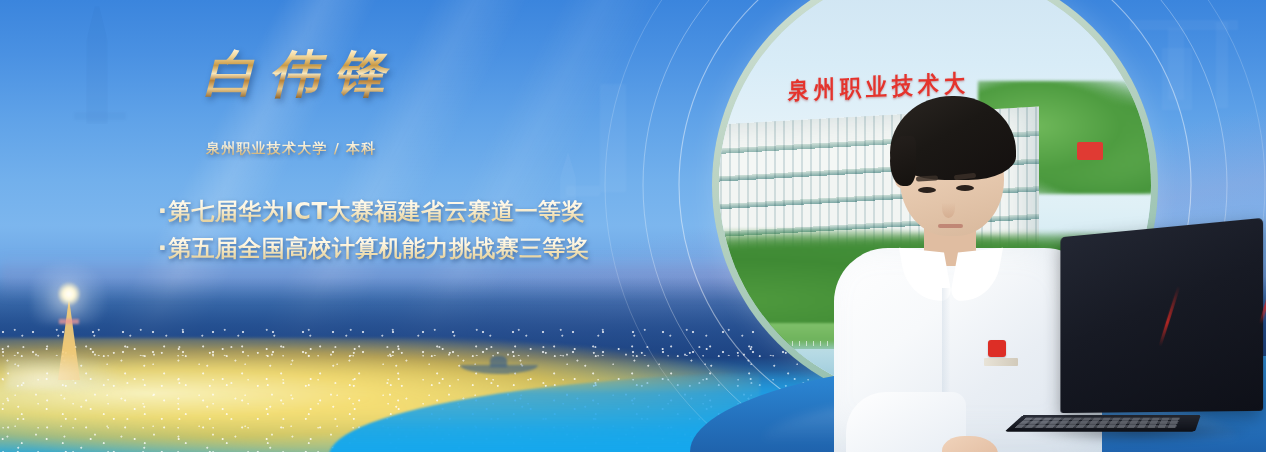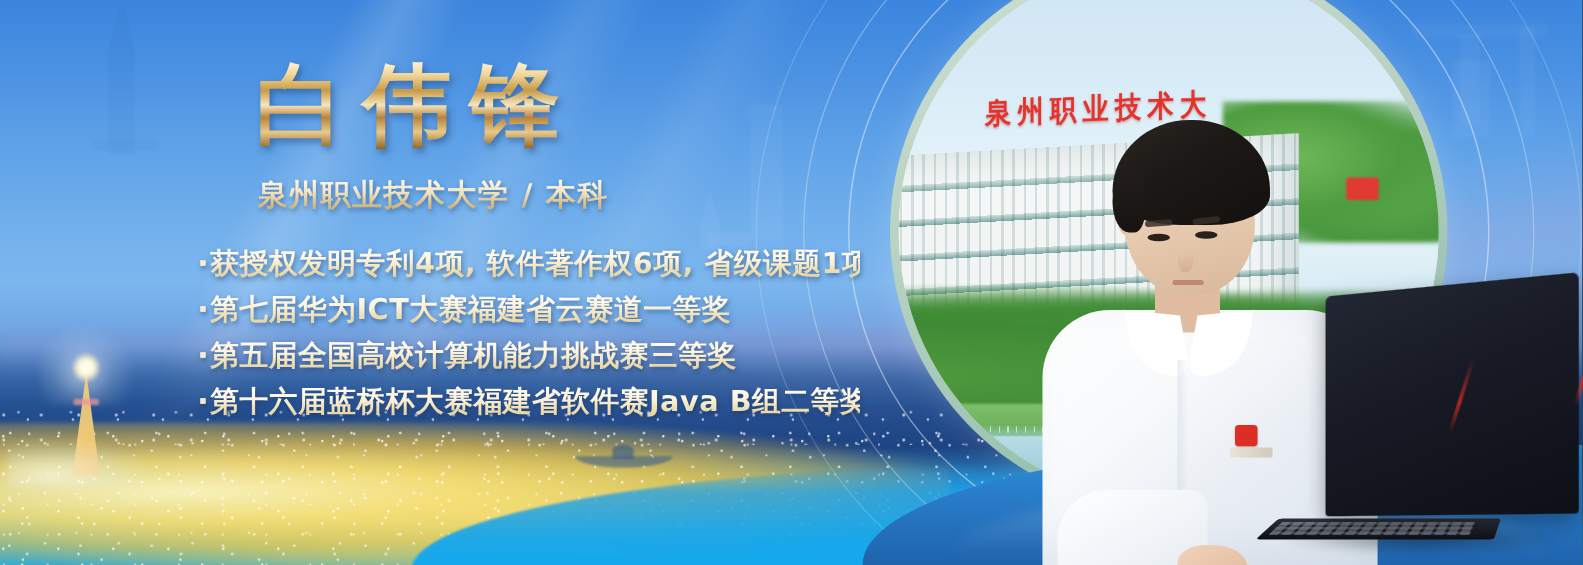--- a/index.html
+++ b/index.html
@@ -526,40 +526,41 @@
     position: absolute;
     left: 0;
     top: 0;
     width: 700px;
     height: 452px;
   }
   .name {
     position: absolute;
     left: 204px;
     top: 48px;
-    font-size: 72px;
+    font-size: 51px;
     line-height: 1;
     font-weight: 700;
     letter-spacing: 14px;
     font-family: "DejaVu Serif", "Liberation Serif", serif;
+    font-style: italic;
     background: linear-gradient(to bottom,
       #fff6e0 0%, #f2d79a 16%, #c99a46 34%,
       #f6e6bc 50%, #b9833a 64%, #e8c98c 80%, #8c5f24 100%);
     -webkit-background-clip: text;
     background-clip: text;
     color: transparent;
     -webkit-text-fill-color: transparent;
     filter: drop-shadow(2px 3px 3px rgba(20,50,100,.45));
     white-space: nowrap;
   }
   .subtitle {
     position: absolute;
     left: 206px;
     top: 140px;
-    font-size: 24px;
+    font-size: 14px;
     font-weight: 700;
     letter-spacing: 1.2px;
     font-family: "DejaVu Sans", "Liberation Sans", sans-serif;
     background: linear-gradient(to bottom, #fffdf4 0%, #f4e7c8 40%, #d9bf8c 70%, #bda067 100%);
     -webkit-background-clip: text;
     background-clip: text;
     color: transparent;
     -webkit-text-fill-color: transparent;
     filter: drop-shadow(1px 2px 2px rgba(20,50,100,.45));
     white-space: nowrap;
@@ -690,27 +691,21 @@
     </div>
   </div>
 
   <div class="text-block">
     <div class="name">白伟锋</div>
 
     <div class="subtitle">泉州职业技术大学 / 本科</div>
 
     <div class="achievements">
       <div class="ach-line">
-        <span class="dot">·</span><span>获授权发明专利4项, 软件著作权6项, 省级课题1项</span>
-      </div>
-      <div class="ach-line">
         <span class="dot">·</span><span>第七届华为ICT大赛福建省云赛道一等奖</span>
       </div>
       <div class="ach-line">
         <span class="dot">·</span><span>第五届全国高校计算机能力挑战赛三等奖</span>
       </div>
-      <div class="ach-line">
-        <span class="dot">·</span><span>第十六届蓝桥杯大赛福建省软件赛Java B组二等奖</span>
-      </div>
     </div>
   </div>
 
 </div>
 
 </body></html>

